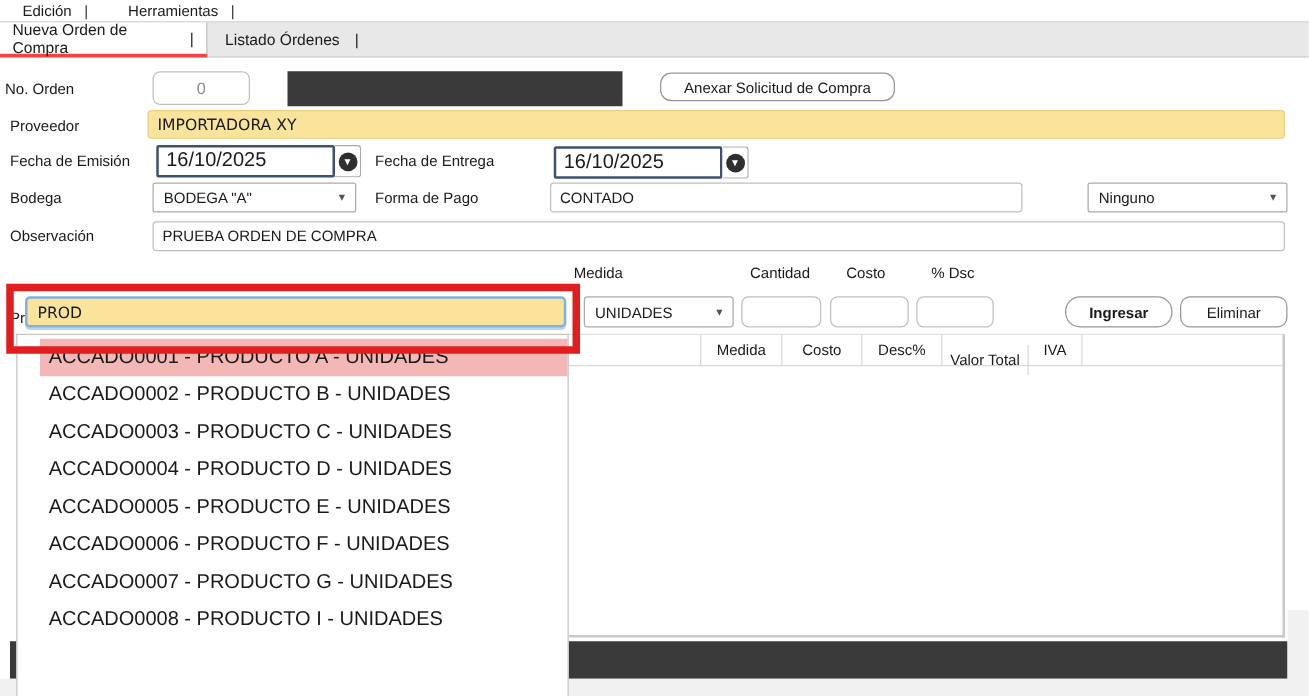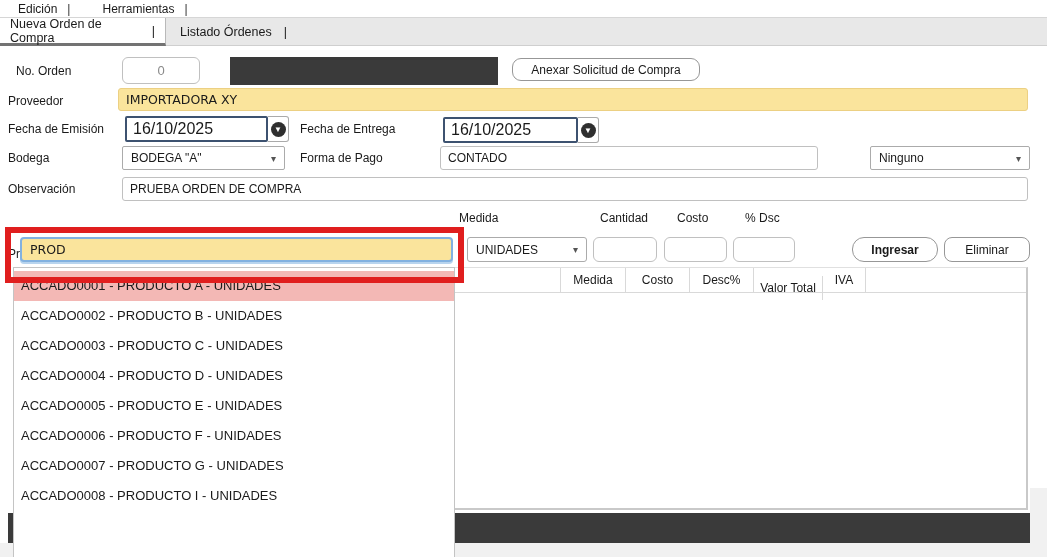--- a/index.html
+++ b/index.html
@@ -9,21 +9,21 @@
   #stage { position:relative; width:892px; height:557px; background:#fff; }
 
   
   .menubar { left:0; top:0; width:1047px; height:17px; background:#fff; display:flex; align-items:center; padding-left:18px; gap:8px; font-size:12px; }
   .menu-item { display:flex; gap:10px; margin-right:24px; cursor:default; }
   .menu-pipe { color:#333; }
 
   
   .tabbar { left:0; top:17px; width:1047px; height:29px; background:#e8e8e8; border-top:1px solid #d6d6d6; border-bottom:1px solid #cfcfcf; }
   .tab { position:absolute; top:0; height:28px; display:flex; align-items:center; font-size:12.5px; gap:12px; padding:0 14px; }
-  .tab.active { left:0; width:166px; background:#fff; border-right:1px solid #b9b9b9; border-bottom:3px solid #737373; padding:0 10px; }
+  .tab.active { left:0; width:166px; background:#fff; border-right:1px solid #b9b9b9; border-bottom:3px solid #ef4444; padding:0 10px; }
   .tab.inactive { left:166px; width:140px; }
 
   
   .lbl { position:absolute; font-size:12px; white-space:nowrap; }
   .txtfield { position:absolute; background:#fff; border:1px solid #c0c0c0; border-radius:3px; font-size:12px; display:flex; align-items:center; padding:0 7px; white-space:nowrap; overflow:hidden; }
   .yellow { background:#fae49c; border:1px solid #ecd083; font-family:"DejaVu Sans", sans-serif; font-size:12.5px; }
   .combo { position:absolute; background:#fff; border:1px solid #ababab; border-radius:2px; font-size:12px; display:flex; align-items:center; padding:0 8px; }
   .combo .arrow { margin-left:auto; font-size:10px; color:#555; }
   .btn { position:absolute; background:#fff; border:1px solid #979797; border-radius:9px; font-size:12px; display:flex; align-items:center; justify-content:center; cursor:pointer; white-space:nowrap; }
   .darkbar { position:absolute; background:#3a3a3a; }
@@ -35,21 +35,21 @@
   .dtp .dtp-circle { width:15px; height:15px; border-radius:50%; background:#2f2f2f; color:#fff; font-size:8px; line-height:15px; text-align:center; }
 
   
   .grid { position:absolute; left:455px; top:267px; width:573px; height:243px; background:#fff; border-right:2px solid #c9c9c9; border-bottom:2px solid #c9c9c9; border-top:1px solid #e0e0e0; }
   .grid-header { display:flex; height:25px; border-bottom:1px solid #d9d9d9; font-size:12px; }
   .grid-header .cell { display:flex; align-items:center; justify-content:center; border-right:1px solid #d9d9d9; height:100%; }
   .grid-header .cell:last-child { border-right:none; }
 
   
   .dropdown { position:absolute; left:13px; top:267px; width:442px; height:290px; background:#fff; border:1px solid #c4c4c4; border-bottom:none; z-index:10; }
-  .dd-item { height:30px; line-height:30px; font-size:13px; padding-left:7px; white-space:nowrap; cursor:pointer; }
+  .dd-item { height:30px; line-height:30px; font-size:16px; padding-left:7px; white-space:nowrap; cursor:pointer;margin-left:18px; }
   .dd-item.selected { background:#f3b8b5; }
   .dd-list { padding-top:3px; }
 
   
   .prod-input { position:absolute; left:20px; top:237px; width:433px; height:25px; z-index:20;
                 background:#fae49c; border:2px solid #82b1e0; border-radius:4px;
                 box-shadow:0 2px 0 0 #b8d4ee; display:flex; align-items:center; padding:0 8px;
                 font-family:"DejaVu Sans", sans-serif; font-size:12.5px; }
 
   
@@ -78,24 +78,24 @@
     <div class="tab active">
       <span>Nueva Orden de Compra</span>
       <span>|</span>
     </div>
     <div class="tab inactive">
       <span>Listado Órdenes</span>
       <span>|</span>
     </div>
   </div>
 
-  <div class="lbl" style="left:16px; top:64px;">No. Orden</div>
+  <div class="lbl" style="left:4px; top:64px;">No. Orden</div>
   <div class="txtfield" style="left:122px; top:57px; width:78px; height:27px; border-radius:6px; justify-content:center; color:#8a8a8a; font-size:13px;">0</div>
   <div class="darkbar" style="left:230px; top:57px; width:268px; height:28px;"></div>
-  <div class="btn" style="left:512px; top:58px; width:188px; height:23px;">Anexar Solicitud de Compra</div>
+  <div class="btn" style="left:528px; top:58px; width:188px; height:23px;">Anexar Solicitud de Compra</div>
 
   <div class="lbl" style="left:8px; top:94px;">Proveedor</div>
   <div class="txtfield yellow" style="left:118px; top:88px; width:910px; height:23px;">IMPORTADORA XY</div>
 
   <div class="lbl" style="left:8px; top:122px;">Fecha de Emisión</div>
   <div class="dtp" style="left:125px; top:116px;">
     <div class="dtp-field" style="width:143px;">16/10/2025</div>
     <div class="dtp-btn">
       <div class="dtp-circle">▼</div>
     </div>

